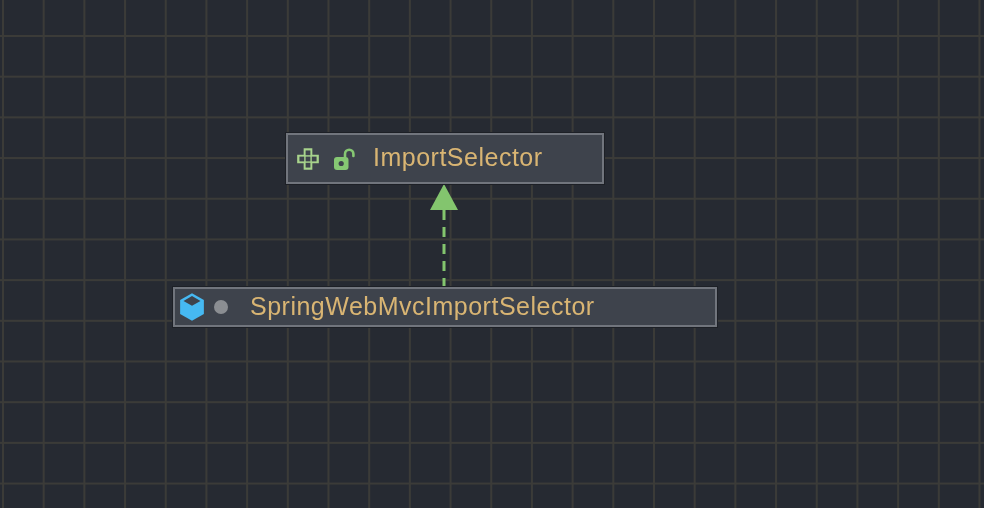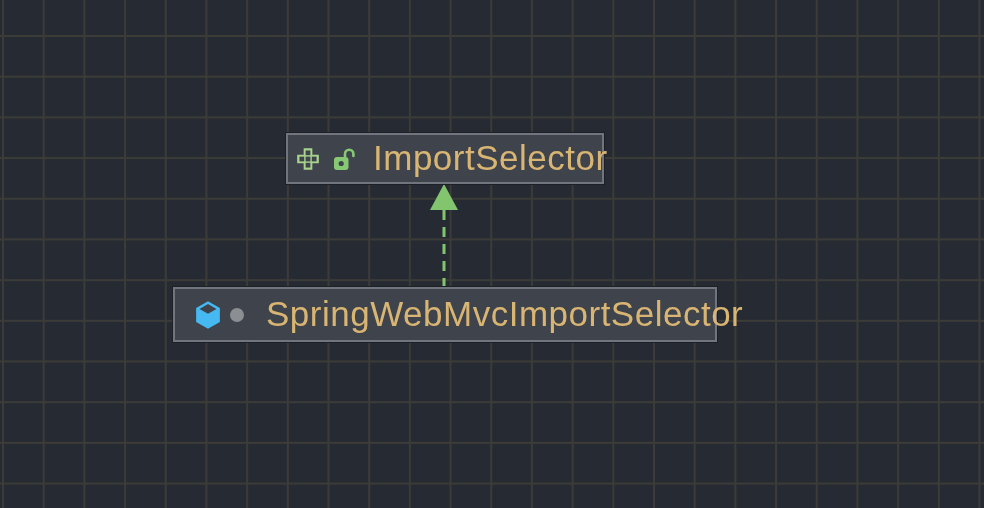--- a/index.html
+++ b/index.html
@@ -35,26 +35,26 @@
     left: 286px;
     top: 133px;
     width: 318px;
     height: 51px;
     padding-left: 7px;
   }
   .node-class {
     left: 173px;
     top: 287px;
     width: 544px;
-    height: 55px;
-    padding-left: 18px;
+    height: 40px;
+    padding-left: 2px;
   }
   .node-label {
     color: #d9b573;
-    font-size: 35px;
+    font-size: 25px;
     letter-spacing: 0.5px;
     white-space: nowrap;
     line-height: 1;
     padding-bottom: 2px;
   }
   .node-interface .node-label { margin-left: 18px; }
   .node-class .node-label { margin-left: 22px; }
   .icon { display: inline-block; flex: 0 0 auto; }
   .lock-icon { margin-left: 12px; }
   .dot-icon {

